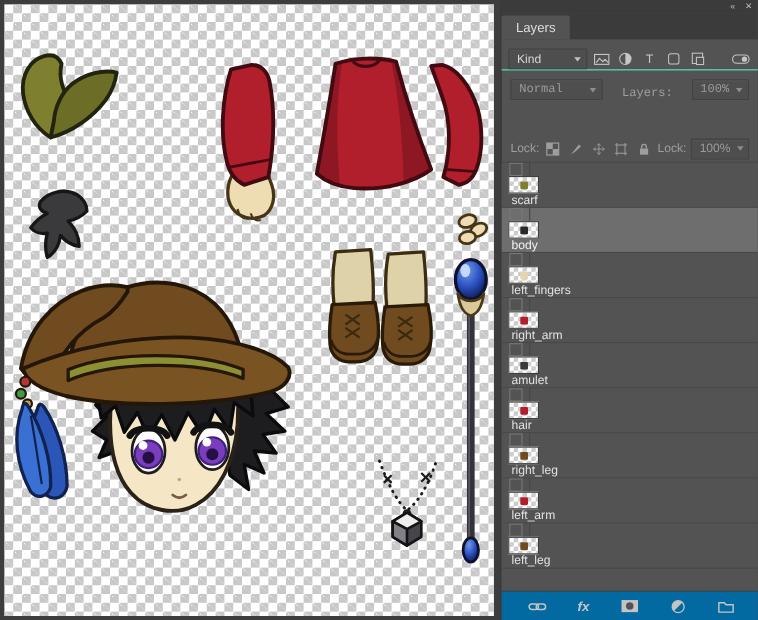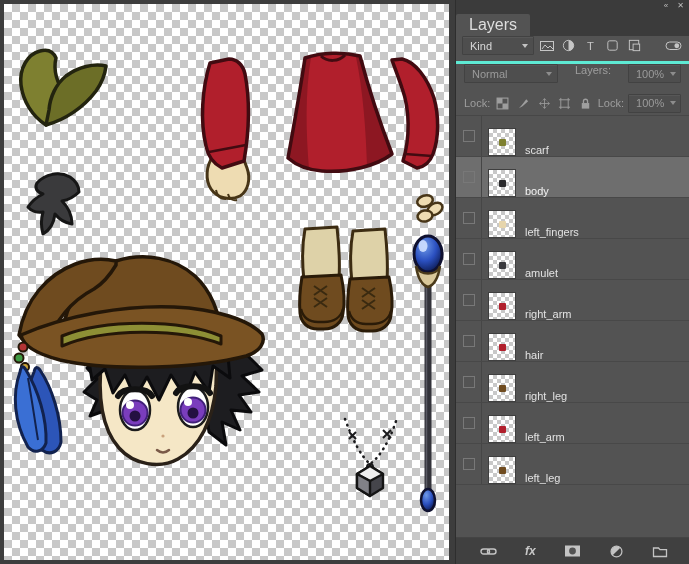--- a/index.html
+++ b/index.html
@@ -20,67 +20,67 @@
   }
   .art { position:absolute; left:0; top:0; width:445px; height:556px; }
 
   
   .layers-panel { position:absolute; left:455px; top:0; width:234px; height:564px;
     background:#535353; display:flex; flex-direction:column; border-left:1px solid #2e2e2e; }
   .top-strip { height:12px; background:#3b3b3b; display:flex; justify-content:flex-end;
     align-items:center; gap:9px; padding-right:5px; }
   .top-strip .wicon { color:#bdbdbd; font-size:8px; line-height:1; cursor:default; }
   .tab-bar { height:24px; background:#3b3b3b; display:flex; align-items:flex-end; }
-  .tab { height:22px; padding:0 13px; background:#535353; color:#dedede; font-size:16px;
+  .tab { height:22px; padding:0 13px; background:#535353; color:#dedede; font-size:12px;
     display:flex; align-items:center; border-radius:2px 2px 0 0; }
 
-  .filter-row { height:28px; background:#535353; display:flex; align-items:flex-start;
-    padding:0 6px; gap:3px; border-bottom:3px solid #5eead4; }
-  .blend-row { height:27px; display:flex; align-items:flex-start; padding:0 8px; gap:17px; }
+  .filter-row { height:28px; background:#535353; display:flex; align-items:flex-end;
+    padding:0 6px; gap:3px; border-bottom:1px solid #5eead4; }
+  .blend-row { height:27px; display:flex; align-items:flex-end; padding:0 8px; gap:17px;font-family:Liberation Mono, monospace; }
   .lock-row { height:25px; display:flex; align-items:center; padding:0 8px; gap:4px;
-    border-bottom:1px solid #474747; }
+    border-bottom:1px solid #474747;margin-top:32px; }
 
   .dropdown { display:flex; align-items:center; justify-content:space-between; height:19px;
     padding:0 5px 0 7px; background:#4e4e4e; border:1px solid #424242; border-radius:1px;
     font-size:11px; color:#d8d8d8; box-shadow:inset 0 1px 0 rgba(255,255,255,.05); cursor:default; }
   .dd-arrow { width:0; height:0; border-left:3.5px solid transparent;
     border-right:3.5px solid transparent; border-top:4.5px solid #c2c2c2; margin-left:6px; }
   .disabled { color:#9b9b9b; }
   .disabled .dd-arrow { border-top-color:#8d8d8d; }
   .kind-dd { width:72px; }
   .blend-dd { width:102px; }
   .val-dd { width:53px; }
   .lbl { font-size:11px; color:#9e9e9e; white-space:nowrap; }
 
   .ficon { width:19px; height:19px; display:flex; align-items:center; justify-content:center; }
   .licon { width:17px; height:16px; display:flex; align-items:center; justify-content:center; }
   .filter-toggle { margin-left:auto; }
 
   .layers-list { flex:1; overflow:hidden; background:#535353; }
-  .layer-row { height:41px; display:flex; align-items:flex-end; border-bottom:1px solid #484848;
-    background:#535353; cursor:default; }
+  .layer-row { height:41px; display:flex; align-items:flex-start; border-bottom:1px solid #484848;
+    background:#535353; cursor:default;flex-direction:column; }
   .layer-row.selected { background:#6e6e6e; }
   .vis-cell { width:26px; align-self:stretch; display:flex; align-items:center;
     justify-content:center; border-right:1px solid #464646; }
   .vis-box { width:12px; height:12px; border:1px solid #787878; display:block; }
   .vis-box.has-eye { border:none; width:auto; height:auto; line-height:0; }
   .thumb { width:28px; height:28px; margin-left:6px; border:1px solid #3f3f3f;
     background-color:#fff;
     background-image:
       linear-gradient(45deg,#c8c8c8 25%,transparent 25%,transparent 75%,#c8c8c8 75%),
       linear-gradient(45deg,#c8c8c8 25%,transparent 25%,transparent 75%,#c8c8c8 75%);
     background-size:8px 8px; background-position:0 0,4px 4px;
     display:flex; align-items:center; justify-content:center; }
   .thumb-blobs { display:flex; flex-wrap:wrap; gap:1px; justify-content:center;
     align-items:center; max-width:17px; }
   .thumb-blobs i { width:7px; height:7px; display:block; border-radius:1px; }
   .layer-name { margin-left:9px; font-size:11px; color:#e2e2e2; }
   .layer-row.selected .layer-name { color:#f2f2f2; }
 
-  .bottom-bar { height:27px; border-top:1px solid #444444; background:#404040;
+  .bottom-bar { height:27px; border-top:1px solid #444444; background:#0369a1;
     display:flex; align-items:center; gap:28px; padding-left:24px; }
   .bicon { width:17px; height:17px; display:flex; align-items:center; justify-content:center; }
   .fx-label { font-size:12px; font-style:italic; font-weight:bold; color:#c8c8c8; }
   .bottom-notch { margin-left:auto; width:24px; height:26px; background:#484848; }
 </style>
 </head>
 <body>
 
 <div class="app">
 
@@ -325,36 +325,36 @@
     </div>
     <div class="layer-name">left_fingers</div>
   </div>
 
   <div class="layer-row">
     <div class="vis-cell">
       <span class="vis-box"></span>
     </div>
     <div class="thumb">
       <span class="thumb-blobs">
+              <i style="background: rgb(177, 31, 44);"></i>
+            </span>
+    </div>
+    <div class="layer-name">right_arm</div>
+  </div>
+
+  <div class="layer-row">
+    <div class="vis-cell">
+      <span class="vis-box"></span>
+    </div>
+    <div class="thumb">
+      <span class="thumb-blobs">
               <i style="background: rgb(58, 58, 62);"></i>
             </span>
     </div>
     <div class="layer-name">amulet</div>
-  </div>
-
-  <div class="layer-row">
-    <div class="vis-cell">
-      <span class="vis-box"></span>
-    </div>
-    <div class="thumb">
-      <span class="thumb-blobs">
-              <i style="background: rgb(177, 31, 44);"></i>
-            </span>
-    </div>
-    <div class="layer-name">right_arm</div>
   </div>
 
   <div class="layer-row">
     <div class="vis-cell">
       <span class="vis-box"></span>
     </div>
     <div class="thumb">
       <span class="thumb-blobs">
               <i style="background: rgb(177, 31, 44);"></i>
             </span>

